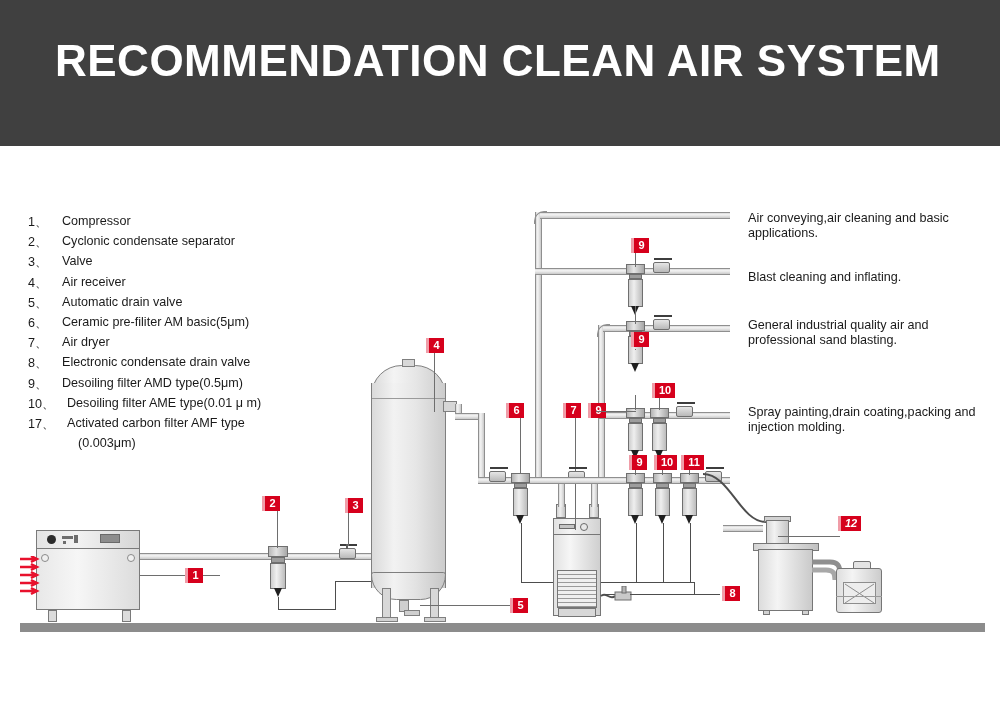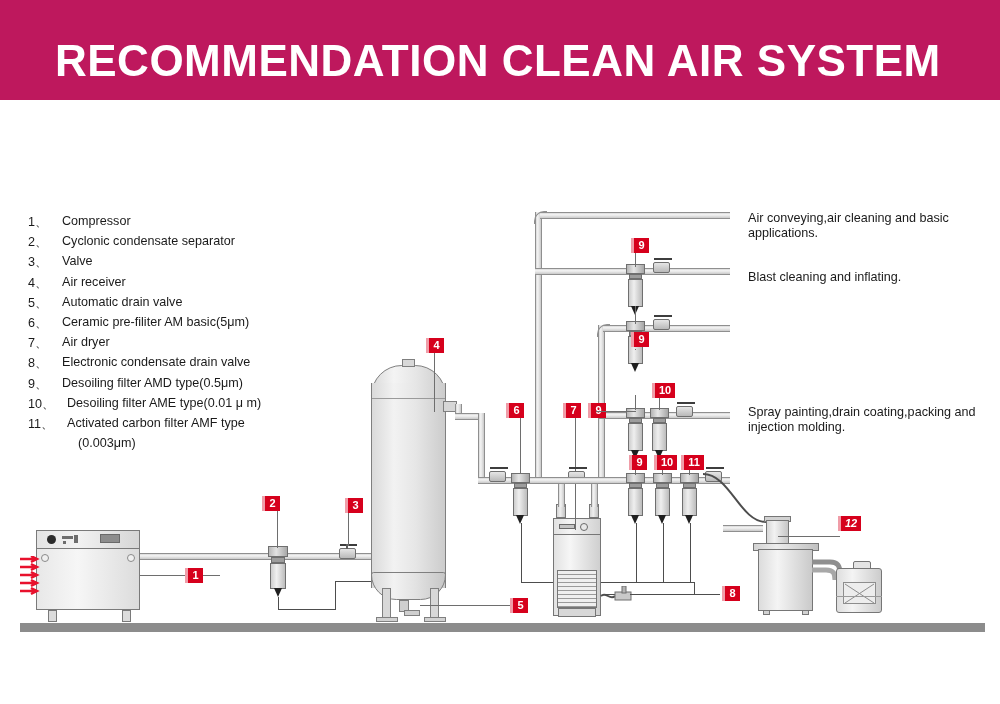--- a/index.html
+++ b/index.html
@@ -7,22 +7,22 @@
   body{
     width:1000px;height:704px;
     background:#ffffff;
     font-family:"Liberation Sans","DejaVu Sans",sans-serif;
     overflow:hidden;position:relative;
   }
   #page{position:relative;width:1000px;height:704px;}
 
   
   .header{
-    position:absolute;left:0;top:0;width:1000px;height:100px;
-    background:#be185d;
+    position:absolute;left:0;top:0;width:1000px;height:146px;
+    background:#404040;
   }
   .header-title{
     position:absolute;left:55px;top:37px;
     color:#ffffff;
     font-size:44px;line-height:48px;
     font-weight:bold;
     letter-spacing:0.5px;
     white-space:nowrap;
     font-family:"Liberation Sans","DejaVu Sans",sans-serif;
   }
@@ -363,30 +363,31 @@
     </div>
     <div class="legend-row">
       <span class="legend-num">9、</span>
       <span class="legend-text">Desoiling filter AMD type(0.5μm)</span>
     </div>
     <div class="legend-row">
       <span class="legend-num">10、</span>
       <span class="legend-text" style="left:39px">Desoiling filter AME type(0.01 μ m)</span>
     </div>
     <div class="legend-row">
-      <span class="legend-num">11、</span>
+      <span class="legend-num">17、</span>
       <span class="legend-text" style="left:39px">Activated carbon filter AMF type</span>
     </div>
     <div class="legend-cont">
       <span>(0.003μm)</span>
     </div>
   </div>
 
   <div class="note" style="left:748px;top:211px;">Air conveying,air cleaning and basic applications.</div>
   <div class="note" style="left:748px;top:270px;">Blast cleaning and inflating.</div>
+  <div class="note" style="left:748px;top:318px;">General industrial quality air and professional sand blasting.</div>
   <div class="note" style="left:748px;top:405px;">Spray painting,drain coating,packing and injection molding.</div>
 
   <div class="ground"></div>
 
   <div class="comp-body"></div>
   <div class="comp-panel"></div>
   <div class="comp-dial"></div>
   <div class="comp-sw1"></div>
   <div class="comp-sw2"></div>
   <div class="comp-sw3"></div>

